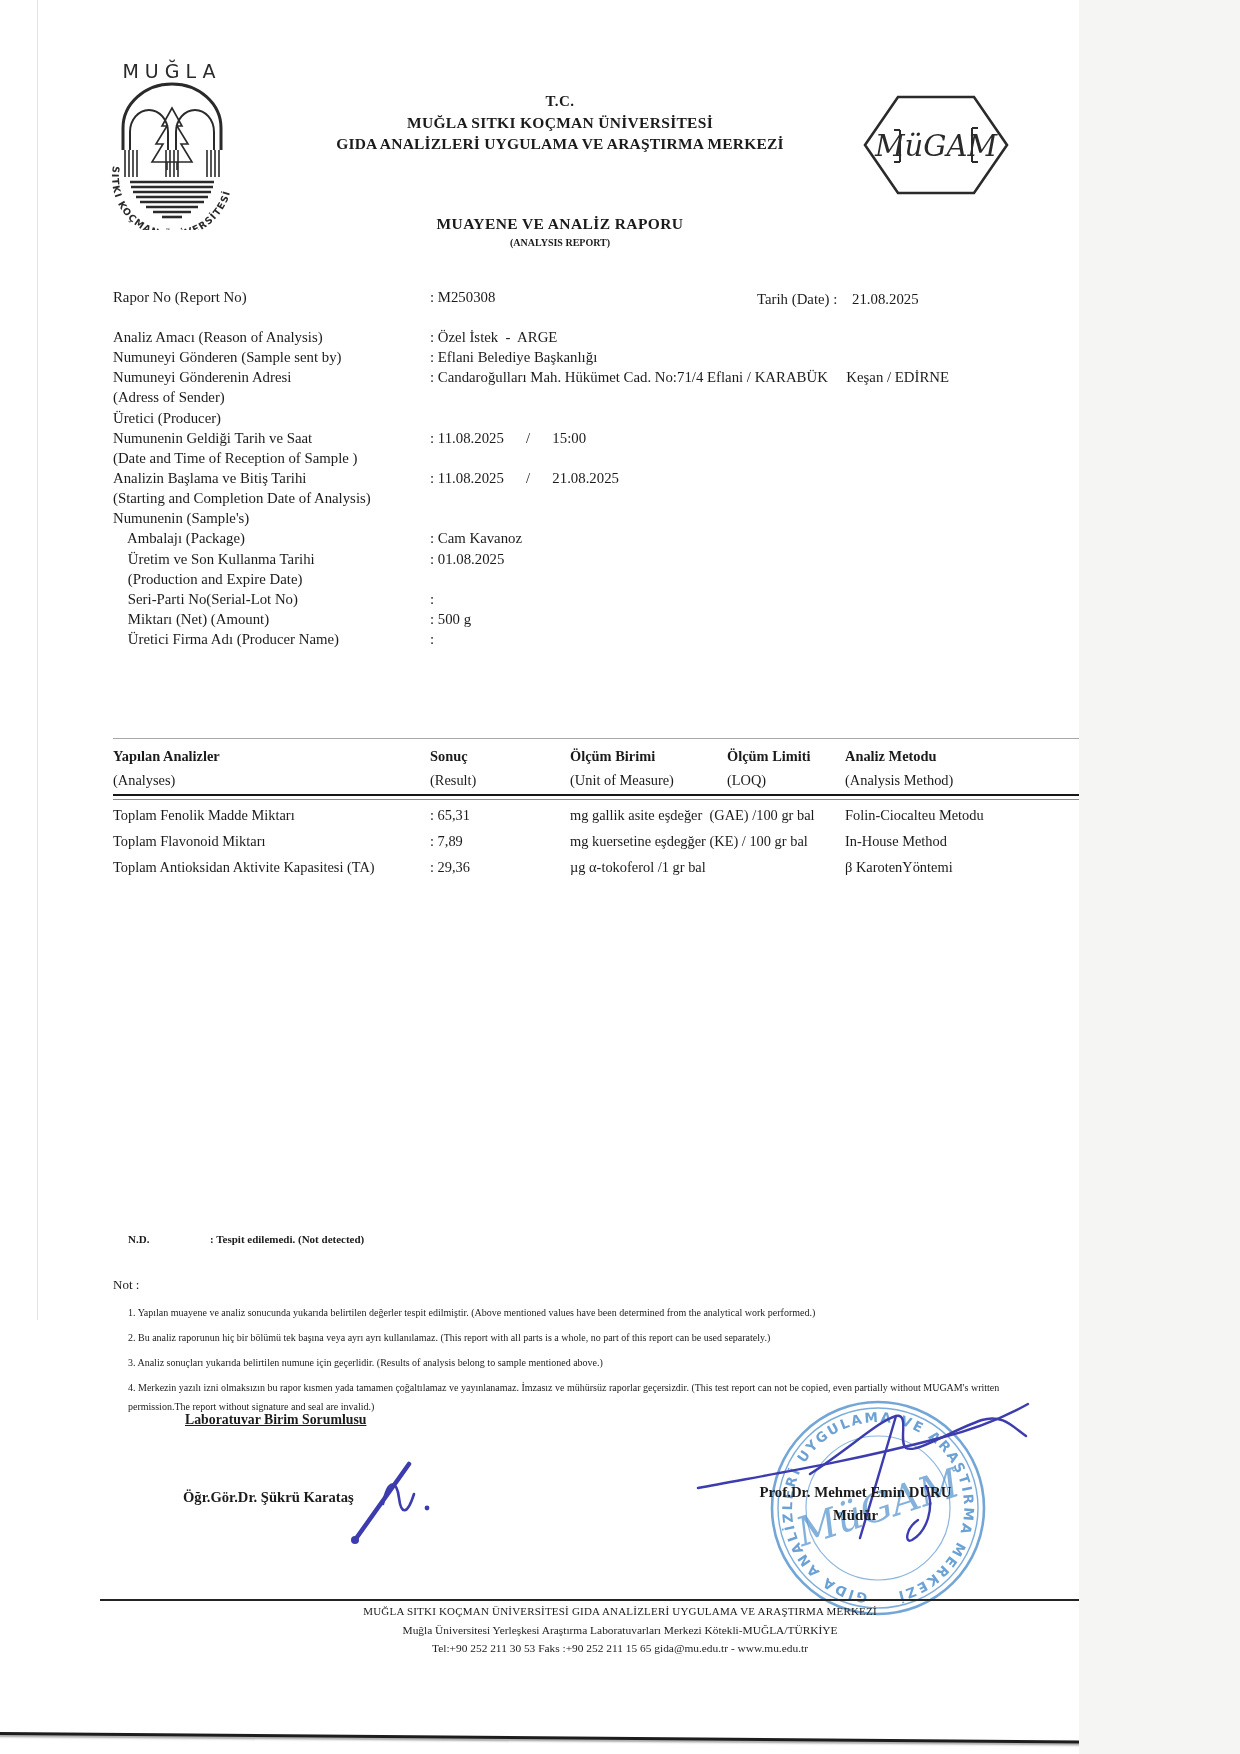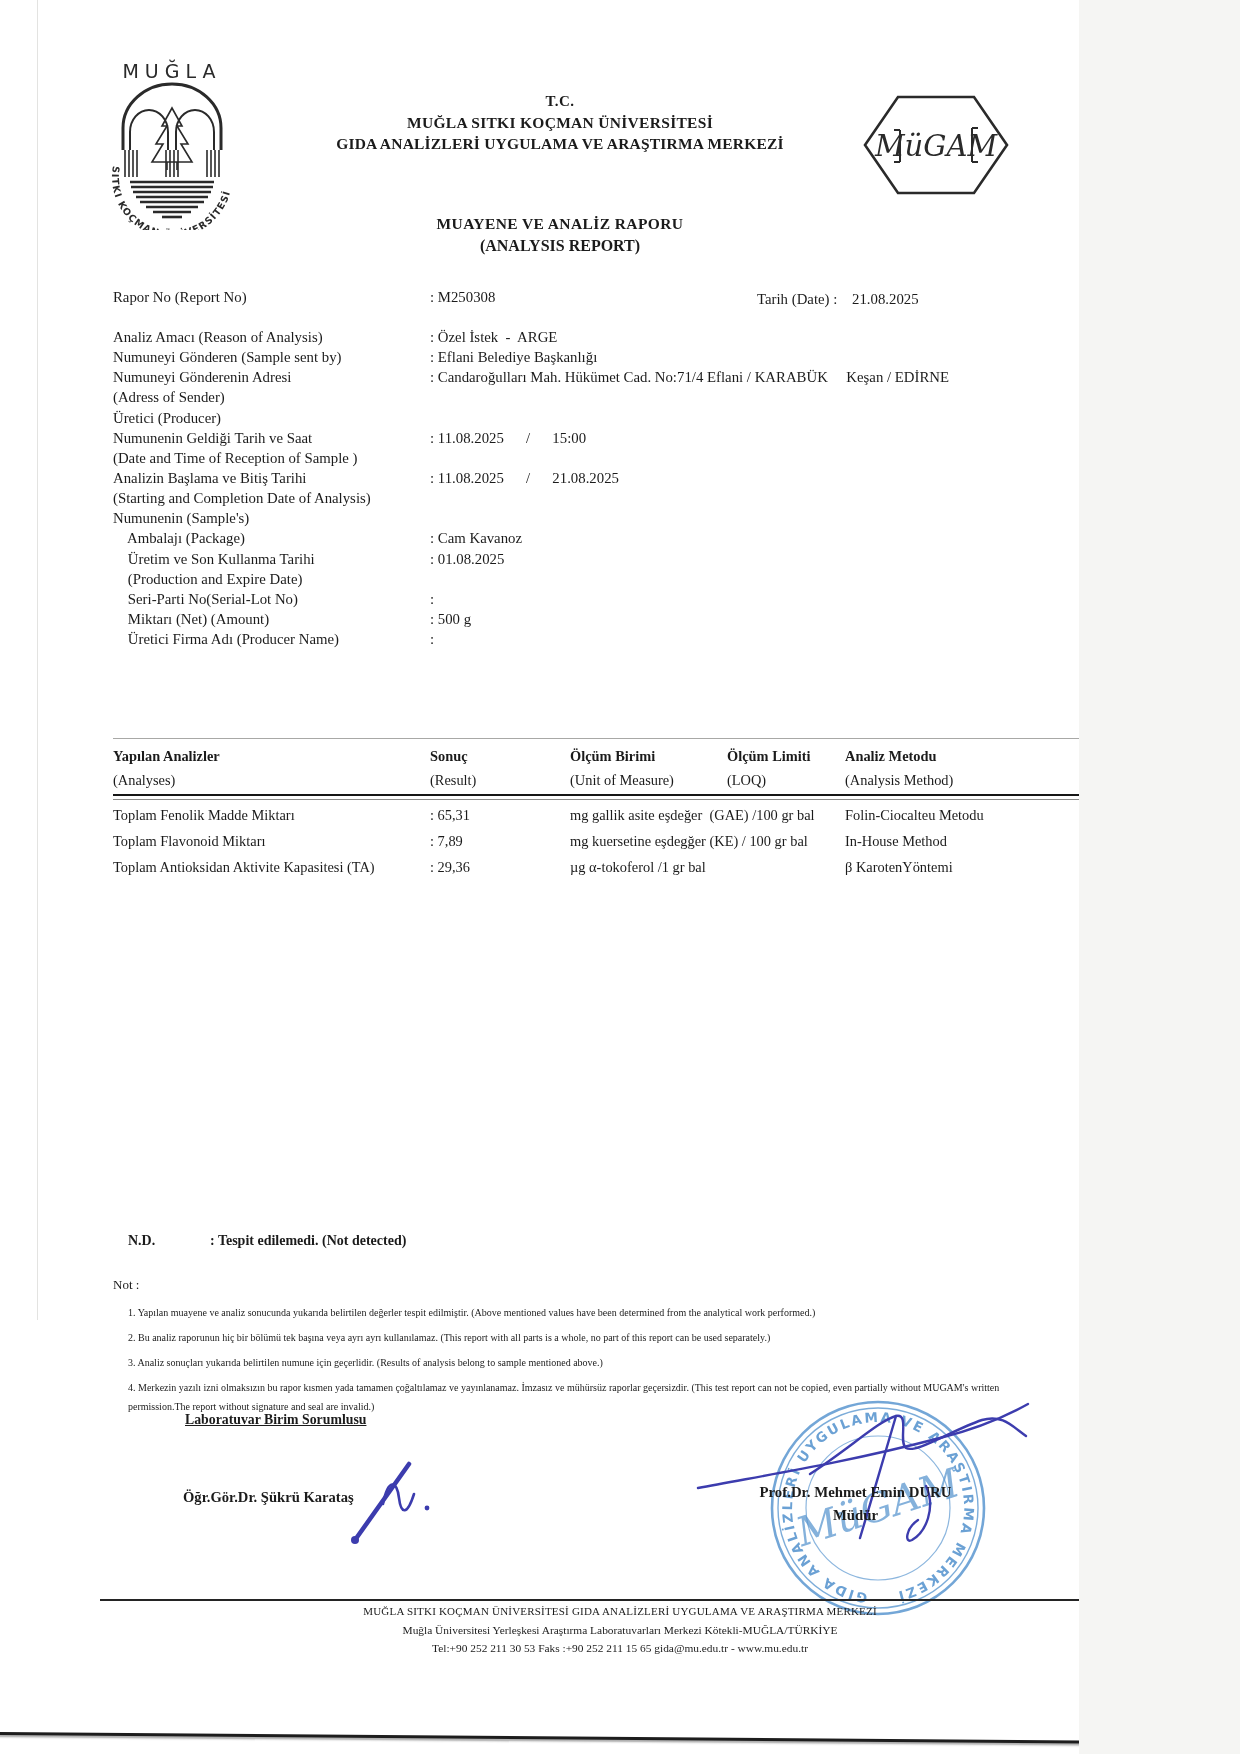--- a/index.html
+++ b/index.html
@@ -15,21 +15,21 @@
   
   .uni-logo{position:absolute;left:103px;top:58px;}
   .header-center{position:absolute;left:240px;top:93px;width:640px;text-align:center;font-weight:bold;}
   .header-center .tc{font-size:15px;letter-spacing:.5px;}
   .header-center .uni{font-size:15.5px;margin-top:4px;letter-spacing:.3px;}
   .header-center .centre{font-size:15.5px;margin-top:3px;letter-spacing:.2px;}
   .mugam-logo{position:absolute;left:860px;top:90px;}
 
   .report-title{position:absolute;left:240px;top:215px;width:640px;text-align:center;font-weight:bold;}
   .report-title .t1{font-size:15.5px;letter-spacing:.4px;}
-  .report-title .t2{font-size:16px;margin-top:4px;}
+  .report-title .t2{font-size:10px;margin-top:4px;}
 
   
   .meta-row{position:absolute;left:113px;top:289px;width:1027px;font-size:14.8px;}
   .meta-label{position:absolute;left:0;top:0;}
   .meta-value{position:absolute;left:317px;top:0;white-space:pre;}
   .meta-date-label{position:absolute;left:644px;top:2px;}
   .meta-date-value{position:absolute;left:739px;top:2px;}
 
   
   .info-list{position:absolute;left:113px;top:327px;width:1027px;font-size:14.8px;}
@@ -42,21 +42,21 @@
   .tbl-topline{height:1px;background:#a8a8a6;margin-bottom:5px;}
   .tbl-grid{display:grid;grid-template-columns:317px 140px 157px 118px auto;}
   .th .l1{font-weight:bold;line-height:24px;}
   .th .l2{line-height:24px;}
   .tbl-sep{grid-column:1/6;height:2px;background:#171717;margin-top:2px;}
   .tbl-sep2{grid-column:1/6;height:1px;background:#8b8b89;margin-top:3px;margin-bottom:2px;}
   .td{line-height:26px;white-space:pre;}
   .td.unit{grid-column:3/5;}
 
   
-  .nd-line{position:absolute;left:128px;top:1233px;font-weight:bold;font-size:14px;display:flex;}
+  .nd-line{position:absolute;left:128px;top:1233px;font-weight:bold;font-size:11px;display:flex;}
   .nd-line .nd-label{width:82px;}
   .notes{position:absolute;left:113px;top:1277px;width:908px;}
   .notes-heading{font-size:13px;margin-bottom:10px;}
   .note-item{font-size:10px;line-height:19px;margin-bottom:6px;margin-left:15px;}
 
   
   .lab-heading{position:absolute;left:185px;top:1412px;font-weight:bold;font-size:13.8px;text-decoration:underline;}
   .left-sign-name{position:absolute;left:183px;top:1489px;font-weight:bold;font-size:14.6px;}
   .left-signature{position:absolute;left:345px;top:1448px;}
   .stamp{position:absolute;left:763px;top:1393px;}

